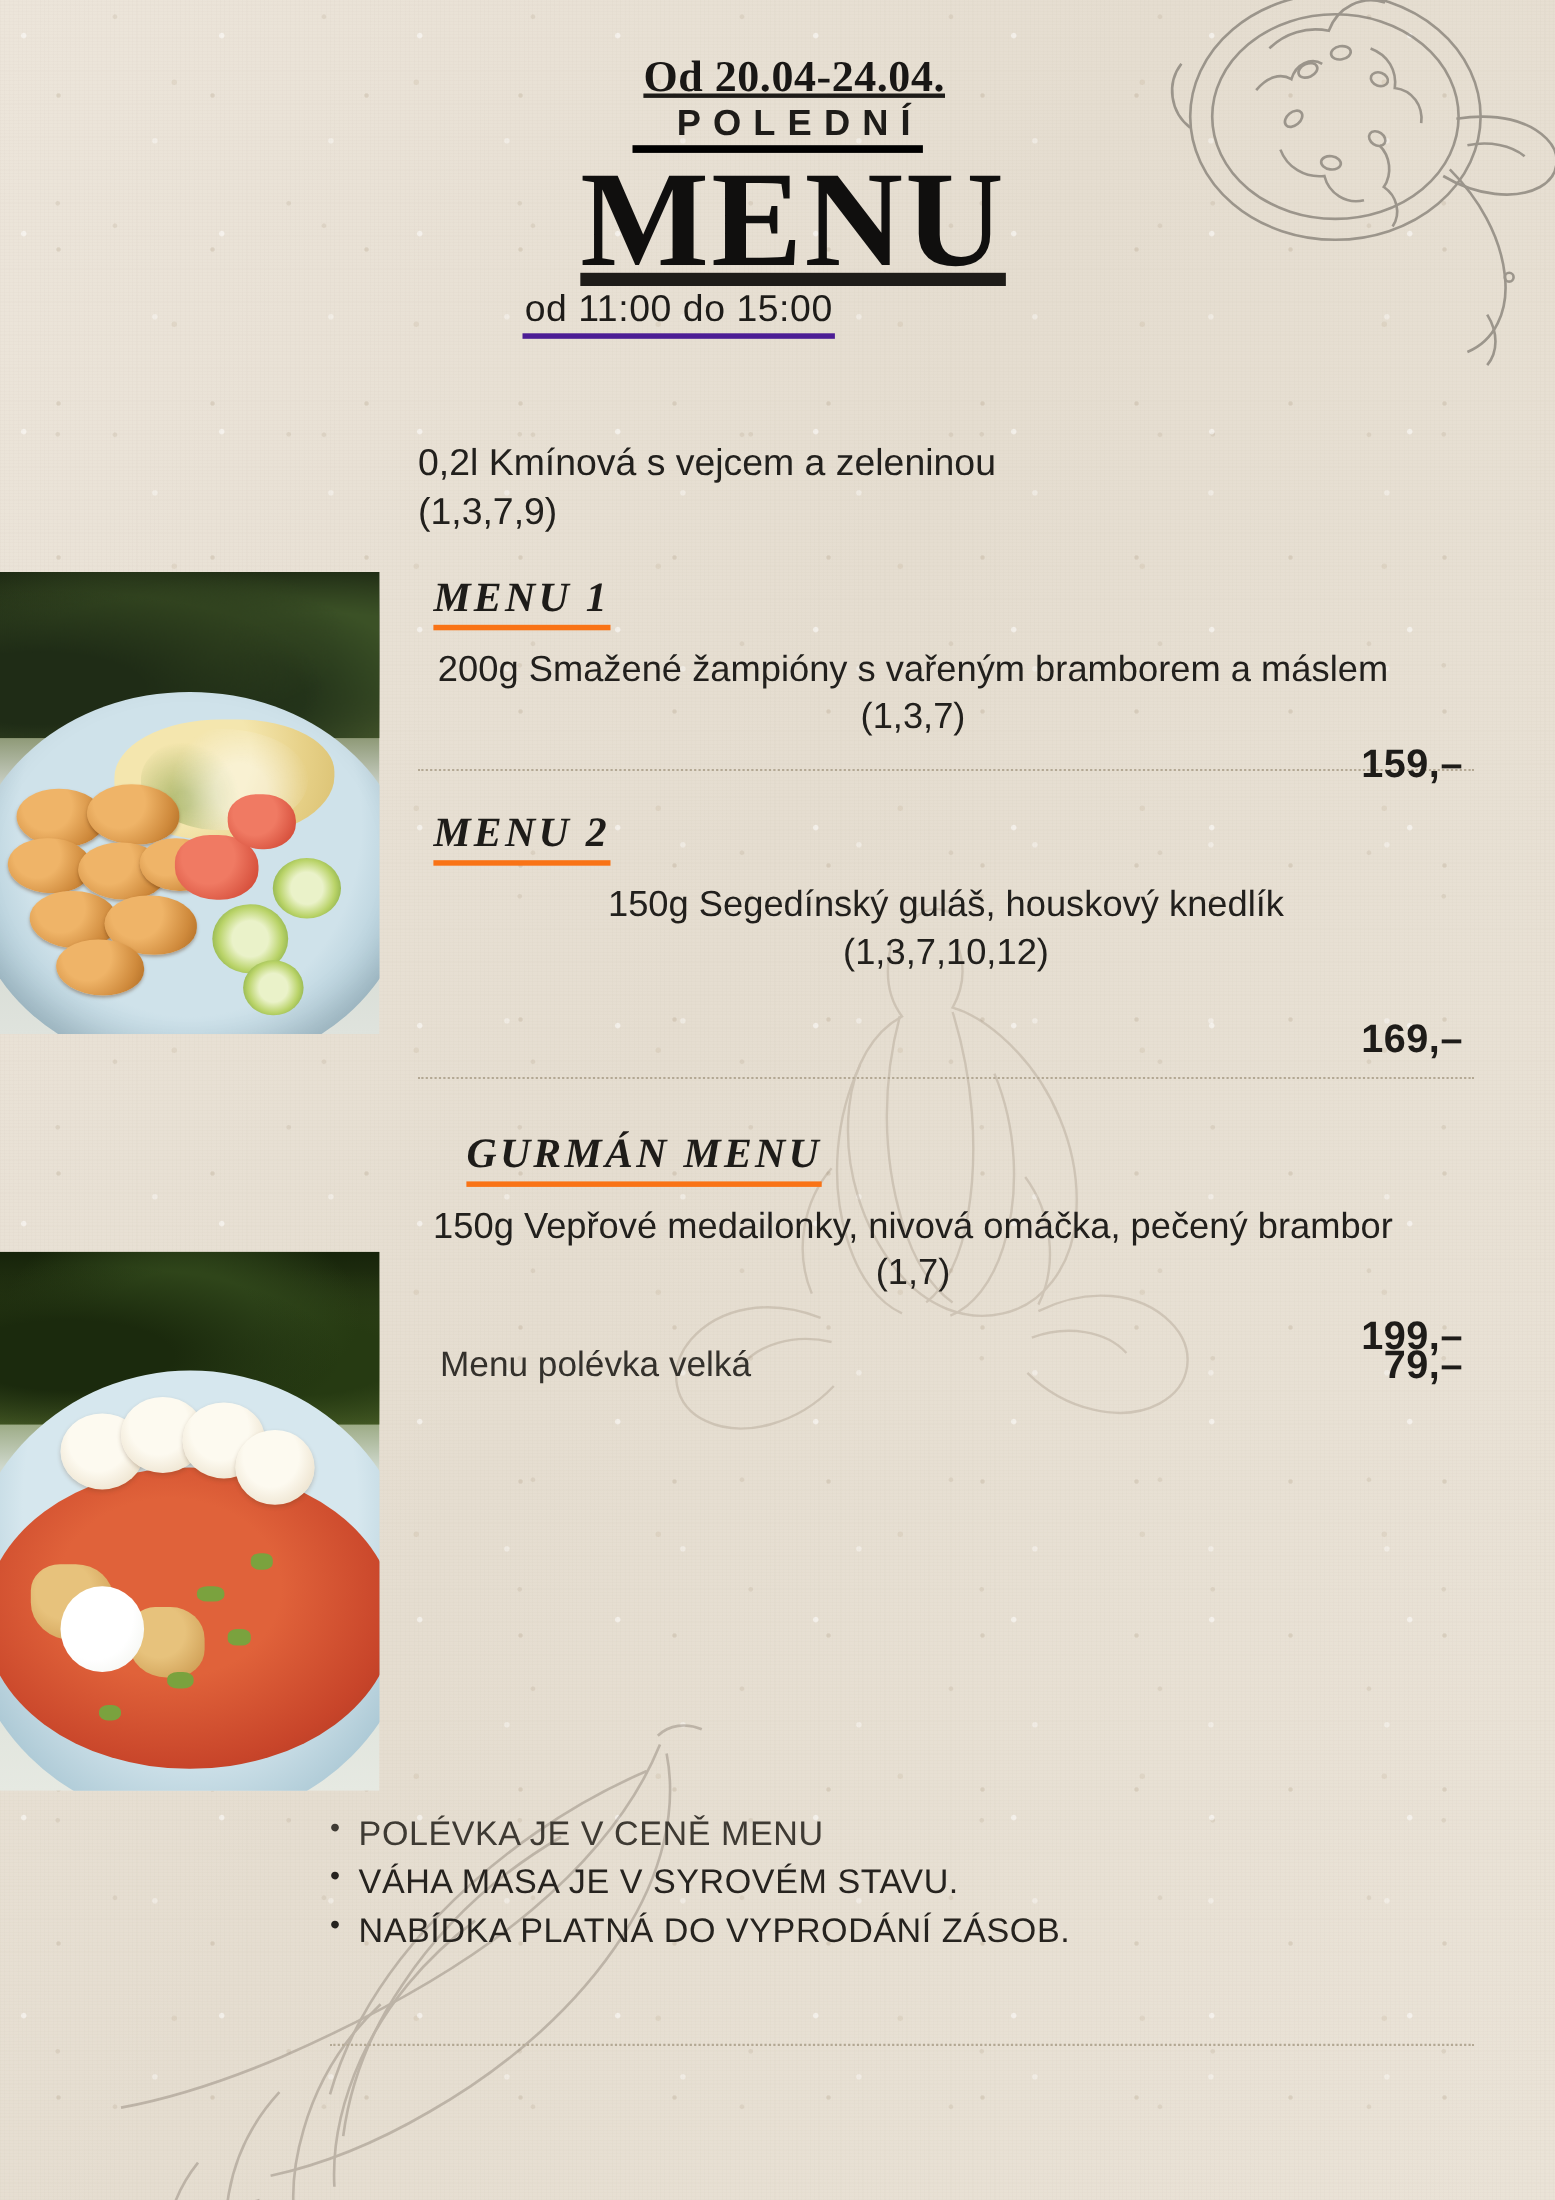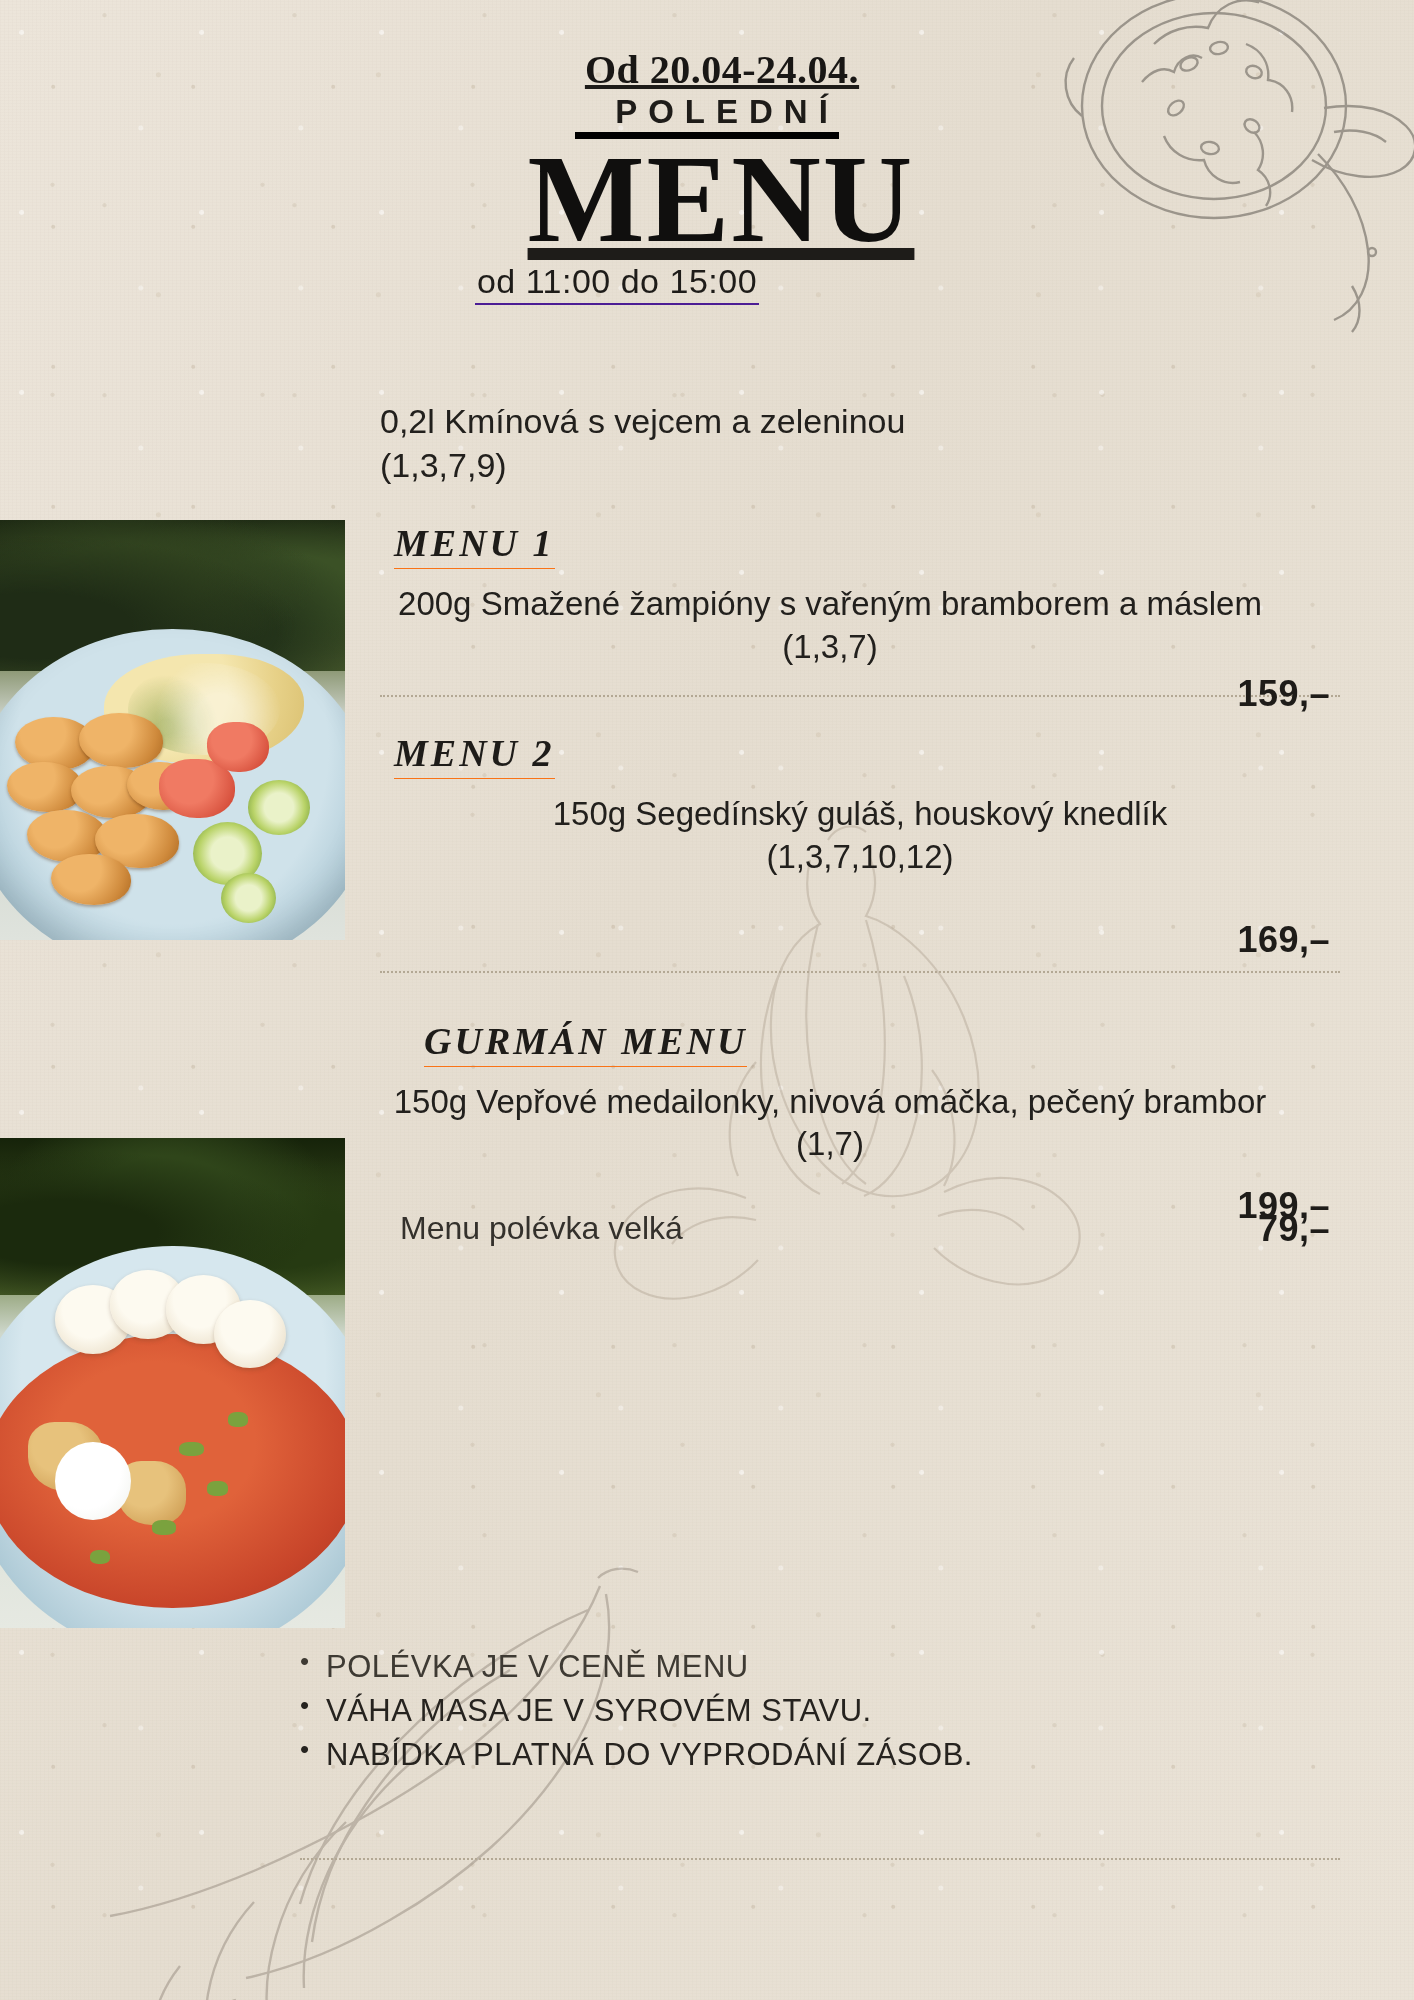--- a/index.html
+++ b/index.html
@@ -86,21 +86,21 @@
     line-height: .95;
     letter-spacing: 2px;
     margin: 2px 0 0 0;
     padding-left: 28px;
     color: #100f0e;
   }
   .hours {
     display: inline-block;
     font-size: 34px;
     letter-spacing: .5px;
-    border-bottom: 2px solid #4c1d95;
+    border-bottom: 5px solid #4c1d95;
     padding: 0 2px 2px 2px;
     margin-top: 4px;
     margin-left: -180px;
   }
 
   
   .content {
     position: absolute;
     top: 400px;
     left: 380px;
@@ -116,21 +116,21 @@
   .soup .alrg { display: block; }
 
   .block { position: relative; margin-top: 34px; }
   .block-title {
     font-family: "Liberation Serif", serif;
     font-style: italic;
     font-weight: bold;
     font-size: 38px;
     letter-spacing: 3px;
     display: inline-block;
-    border-bottom: 1px solid #f97316;
+    border-bottom: 5px solid #f97316;
     padding-bottom: 3px;
     margin-left: 14px;
   }
   .block-title.center { margin-left: 44px; }
   .desc {
     text-align: center;
     font-size: 33px;
     line-height: 1.3;
     margin: 14px 0 0 0;
     padding: 0 60px 0 0;

